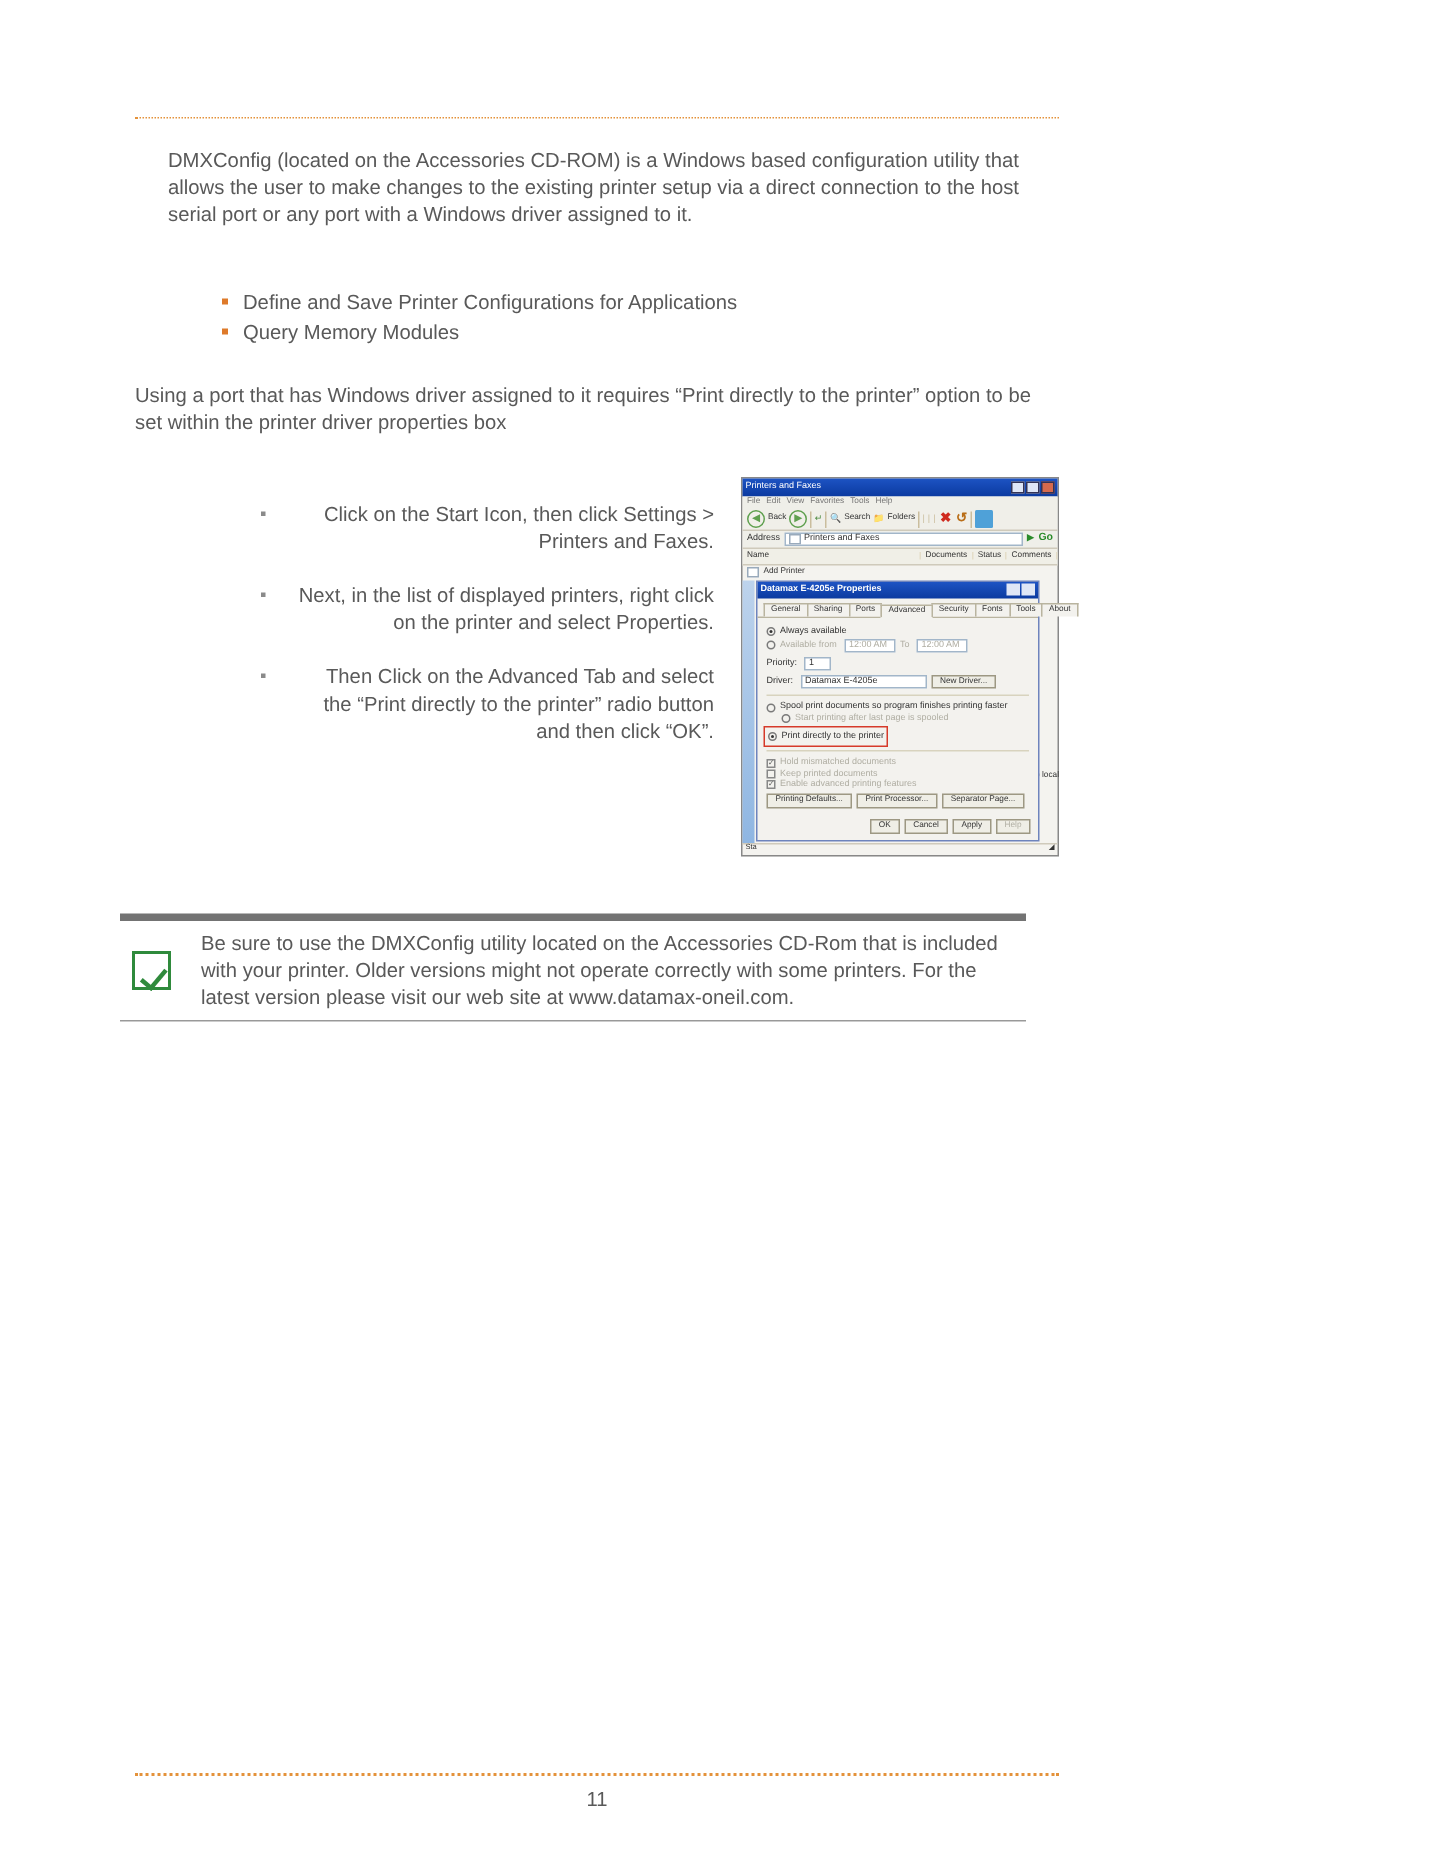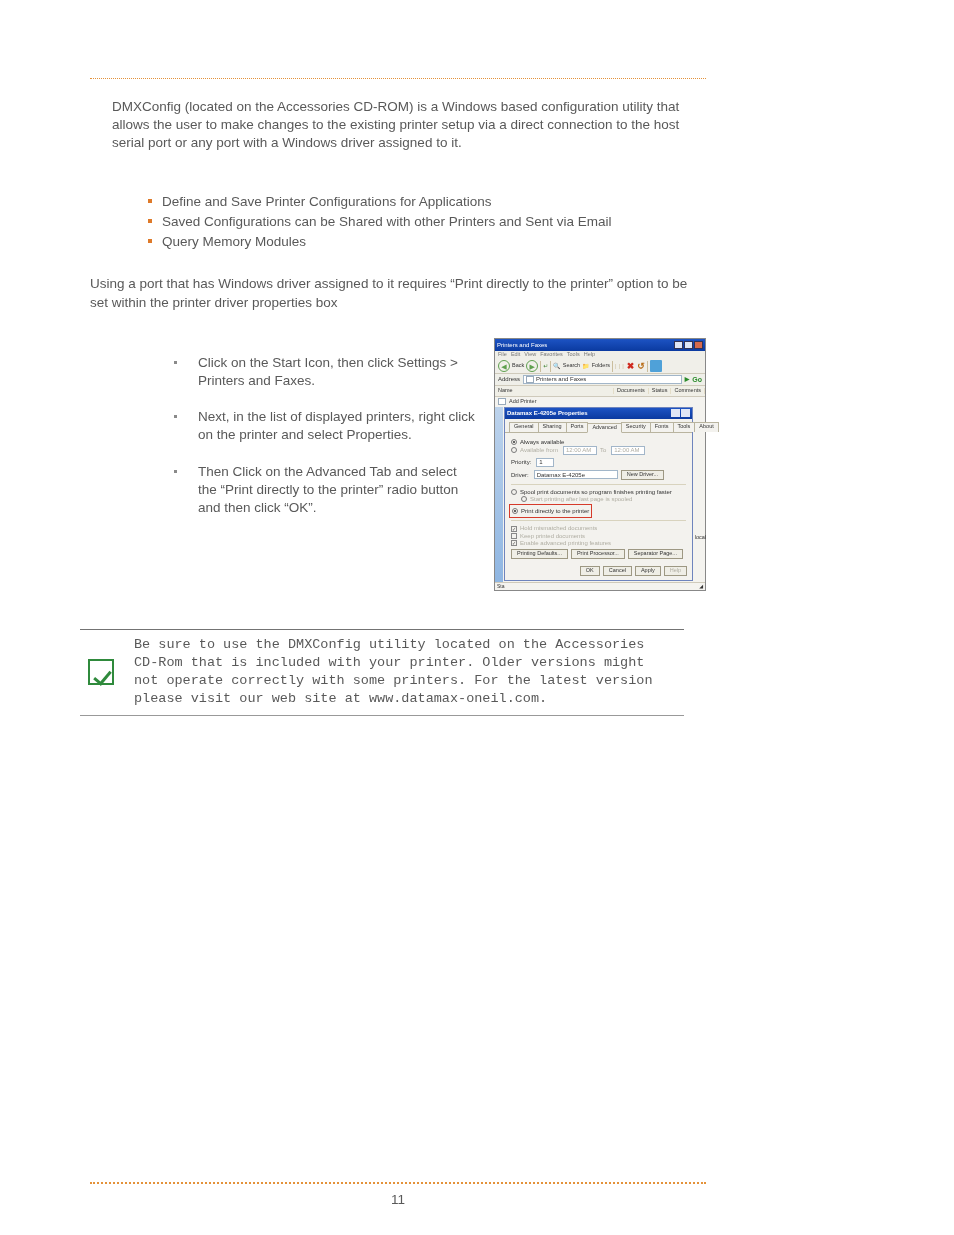--- a/index.html
+++ b/index.html
@@ -55,20 +55,21 @@
   .midtext {
     margin: 20px 0 26px 0;
   }
   .two-col {
     display: flex;
     align-items: flex-start;
     gap: 18px;
   }
   .left-col {
     flex: 1 1 auto;
+    text-align: right;
   }
   .steps {
     list-style: none;
     padding: 0;
     margin: 16px 0 0 84px;
   }
   .steps li {
     position: relative;
     padding-left: 24px;
     margin-bottom: 18px;
@@ -87,25 +88,24 @@
   }
   .notebox {
     display: table;
     border-collapse: collapse;
     margin: 38px 22px 0 -10px;
     width: calc(100% - 12px);
   }
   .notebox .row { display: table-row; }
   .notebox .cell {
     display: table-cell;
-    border-top: 1px solid #737373;
+    border-top: 5px solid #737373;
     border-bottom: 1px solid #999;
     padding: 6px 8px 6px 8px;
     vertical-align: middle;
-    font-family: Liberation Mono, monospace;
   }
   .notebox .iconcell { width: 32px; padding-right: 6px; vertical-align: middle;}
   .checkbox-icon {
     width: 26px; height: 26px;
     border: 2.2px solid #2f8a3c;
     position: relative;
     box-sizing: border-box;
   }
   .checkbox-icon::after {
     content: "";
@@ -237,21 +237,20 @@
 <body>
 
 <div class="page">
 
   <hr class="dotted-hr">
 
   <p class="intro">DMXConfig (located on the Accessories CD-ROM) is a Windows based configuration utility that allows the user to make changes to the existing printer setup via a direct connection to the host serial port or any port with a Windows driver assigned to it.</p>
 
   <ul class="features">
     <li>Define and Save Printer Configurations for Applications</li>
-    <li>Saved Configurations can be Shared with other Printers and Sent via Email</li>
     <li>Query Memory Modules</li>
   </ul>
 
   <p class="midtext">Using a port that has Windows driver assigned to it requires “Print directly to the printer” option to be set within the printer driver properties box</p>
 
   <div class="two-col">
     <div class="left-col">
       <ul class="steps">
         <li>Click on the Start Icon, then click Settings &gt; Printers and Faxes.</li>
         <li>Next, in the list of displayed printers, right click on the printer and select Properties.</li>

